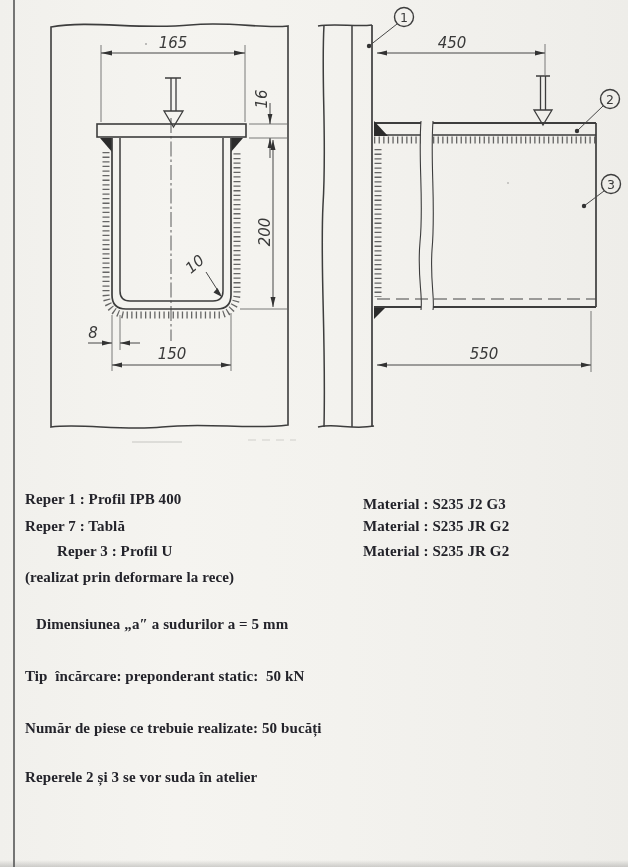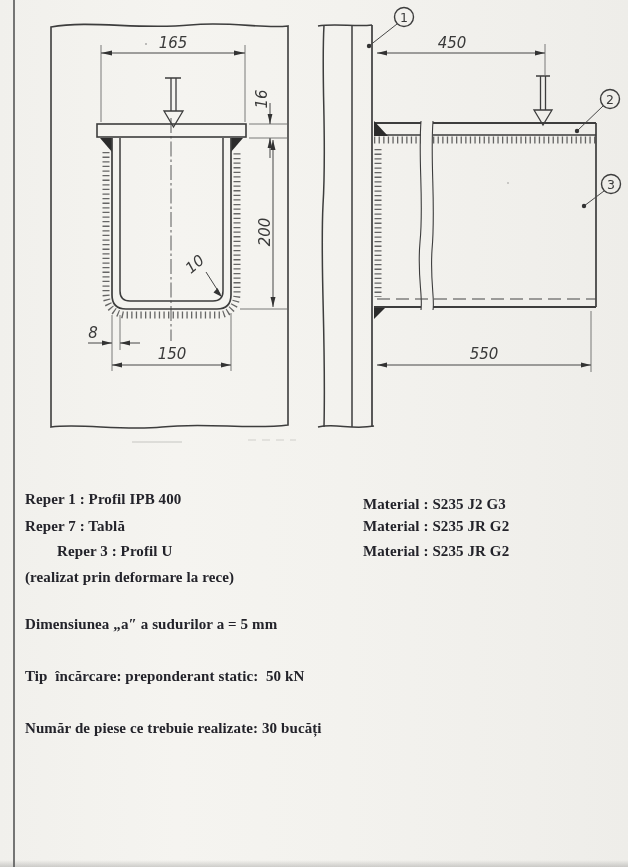--- a/index.html
+++ b/index.html
@@ -216,22 +216,23 @@
   <div class="note" style="left:363px;top:496px;">Material : S235 J2 G3</div>
 
   <div class="note" style="left:25px;top:518px;">Reper 7 : Tablă</div>
   <div class="note" style="left:363px;top:518px;">Material : S235 JR G2</div>
 
   <div class="note" style="left:25px;top:543px;margin-left:32px;">Reper 3 : Profil U</div>
   <div class="note" style="left:363px;top:543px;">Material : S235 JR G2</div>
 
   <div class="note" style="left:25px;top:569px;font-family:Liberation Serif, serif;">(realizat prin deformare la rece)</div>
 
-  <div class="note" style="left:25px;top:616px;">Dimensiunea „a″ a sudurilor a = 5 mm</div>
+  <div class="note" style="left:36px;top:616px;">Dimensiunea „a″ a sudurilor a = 5 mm</div>
 
   <div class="note" style="left:25px;top:668px;">Tip  încărcare: preponderant static:  50 kN</div>
 
-  <div class="note" style="left:25px;top:720px;">Număr de piese ce trebuie realizate: 30 bucăți</div>
-
+  <div class="note" style="left:25px;top:720px;">Număr de piese ce trebuie realizate: 50 bucăți</div>
+
+  <div class="note" style="left:25px;top:769px;">Reperele 2 și 3 se vor suda în atelier</div>
 
 
   <div class="scan-shadow-bottom"></div>
 </div>
 
 </body></html>

